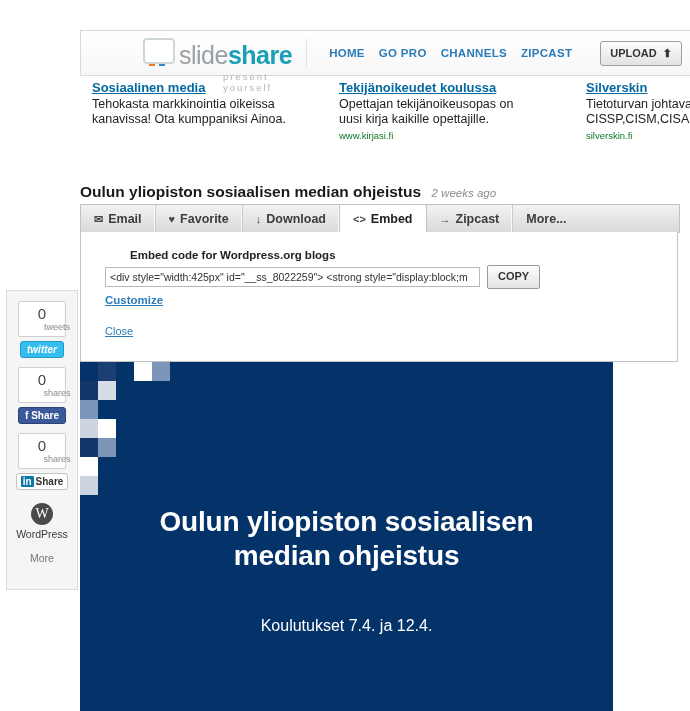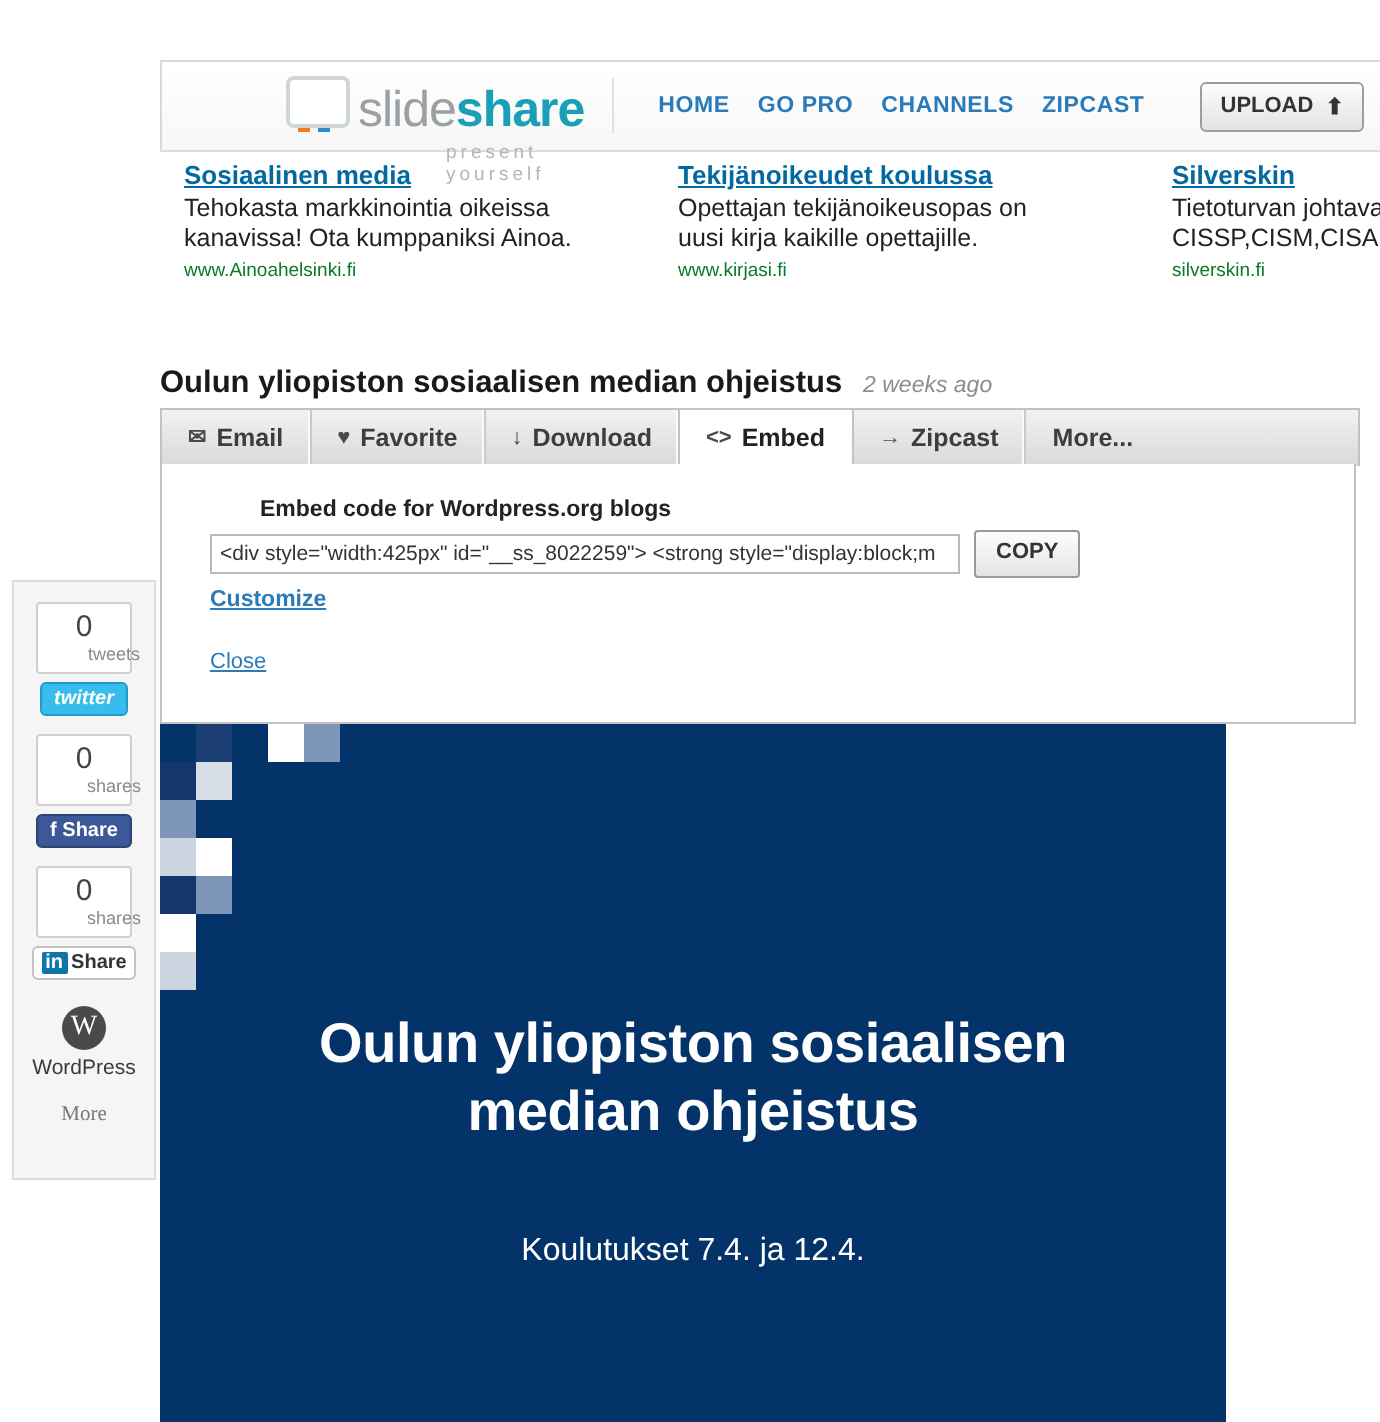--- a/index.html
+++ b/index.html
@@ -152,21 +152,21 @@
   .badge-fb{ background:#3b5998; border:1px solid #2c4373; }
   .badge-li{ background:#fff; color:#333; border:1px solid #c2c2c2; padding:1px 4px;}
   .badge-li b{ background:#0e76a8; color:#fff; padding:0 2px; margin-right:2px; border-radius:1px;}
   .wp{ display:flex; flex-direction:column; align-items:center; margin-top:4px; }
   .wp-ic{
     width:22px;height:22px;border-radius:50%;background:#4a4a4a;color:#fff;
     font-size:14px;display:flex;align-items:center;justify-content:center;
     font-family:"Liberation Serif",serif;
   }
   .wp-l{ font-size:10.5px; color:#3a3a3a; margin-top:3px; }
-  .more{ font-size:10.5px; color:#777; margin-top:12px;font-family:Liberation Serif, serif; }
+  .more{ font-size:10.5px; color:#777; margin-top:12px; }
 </style>
 </head>
 <body>
 
 <div id="root">
 
   <div class="site-header">
     <div class="logo-wrap">
       <div class="logo-mark">
         <div class="logo-card"></div>
@@ -195,21 +195,20 @@
         <span>⬆</span>
       </div>
     </div>
   </div>
 
   <div class="ads">
     <div class="ad">
       <a class="ad-title" href="#">Sosiaalinen media</a>
       <div class="ad-body">Tehokasta markkinointia oikeissa</div>
       <div class="ad-body">kanavissa! Ota kumppaniksi Ainoa.</div>
-      <div class="ad-url">www.Ainoahelsinki.fi</div>
     </div>
     <div class="ad">
       <a class="ad-title" href="#">Tekijänoikeudet koulussa</a>
       <div class="ad-body">Opettajan tekijänoikeusopas on</div>
       <div class="ad-body">uusi kirja kaikille opettajille.</div>
       <div class="ad-url">www.kirjasi.fi</div>
     </div>
     <div class="ad">
       <a class="ad-title" href="#">Silverskin</a>
       <div class="ad-body">Tietoturvan johtava</div>

